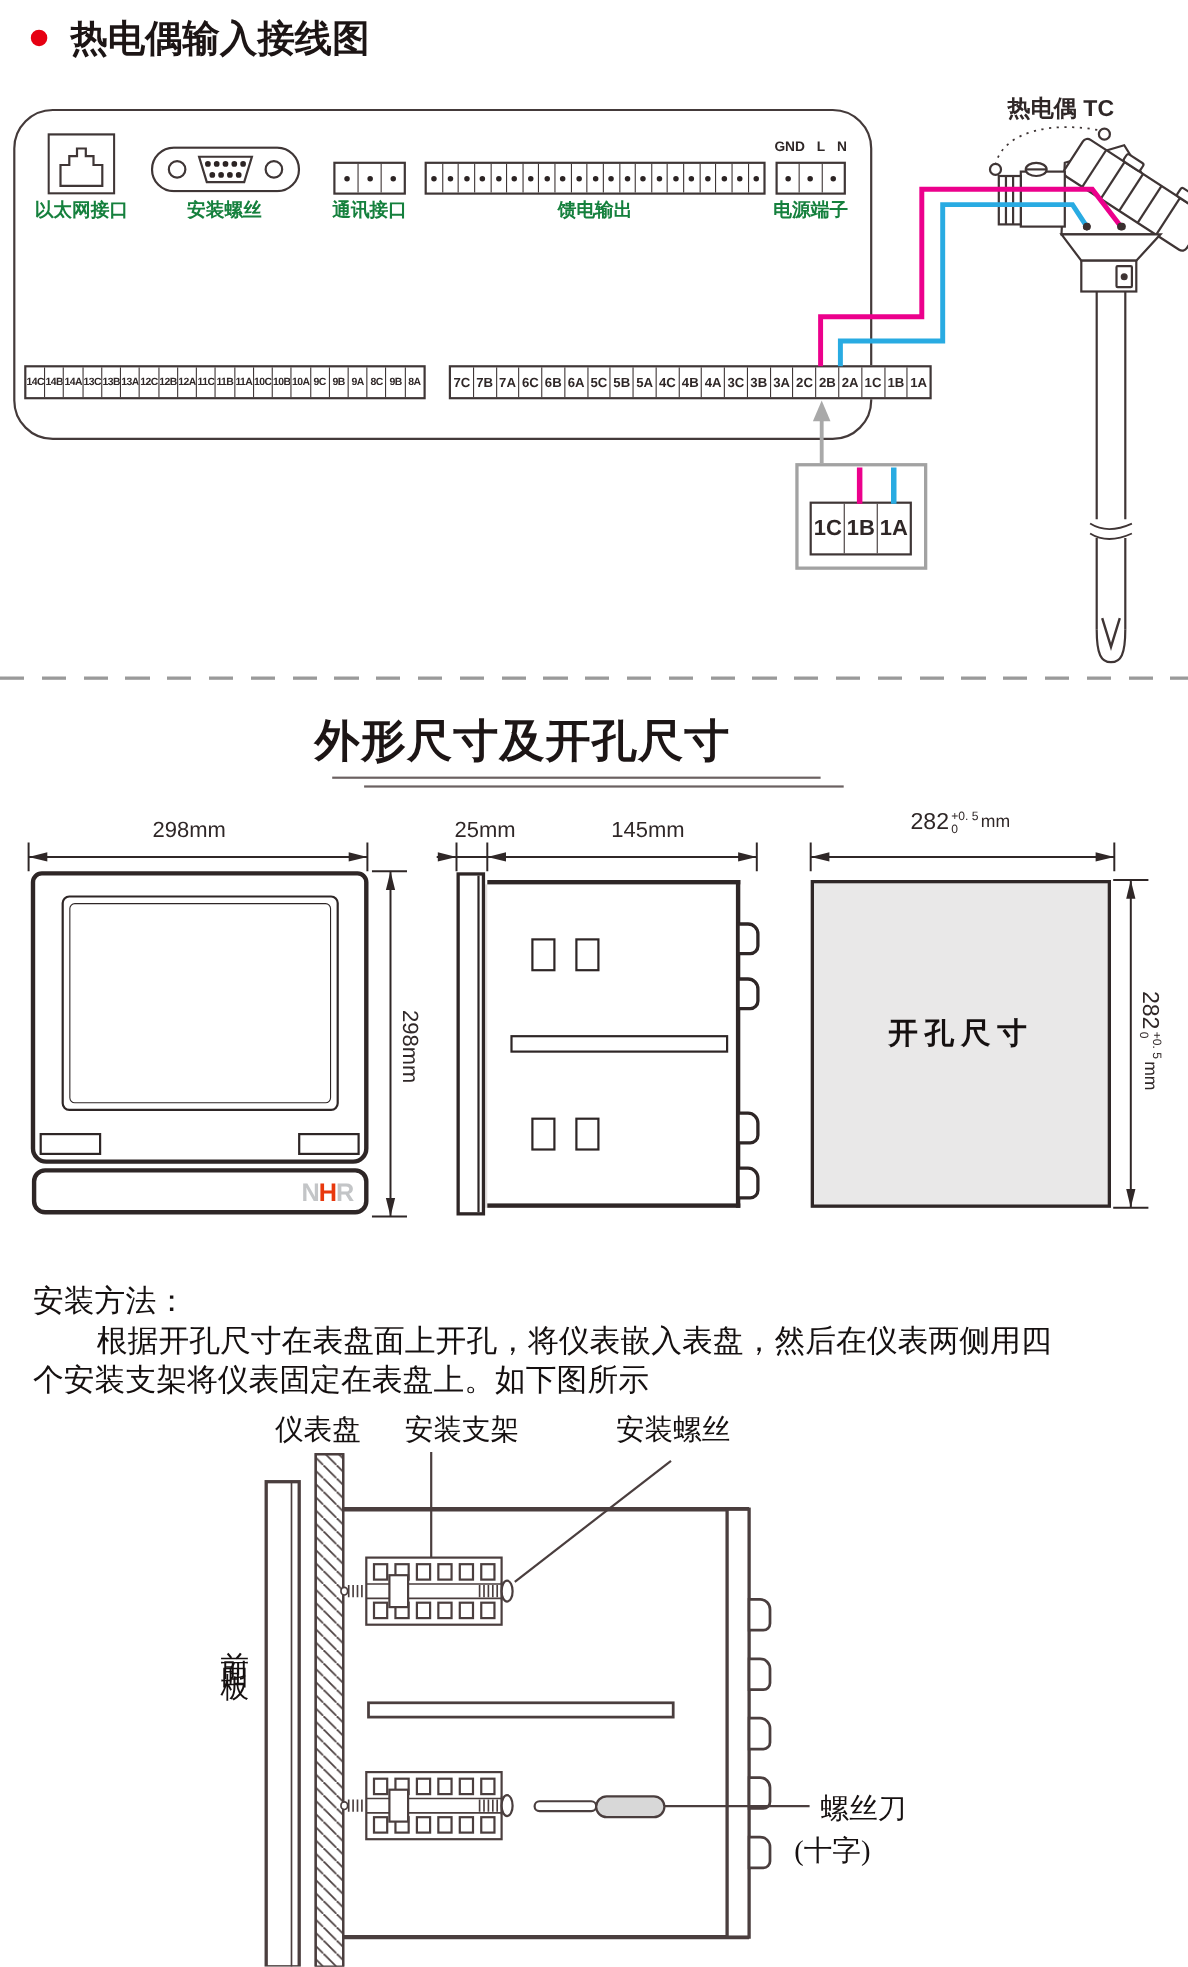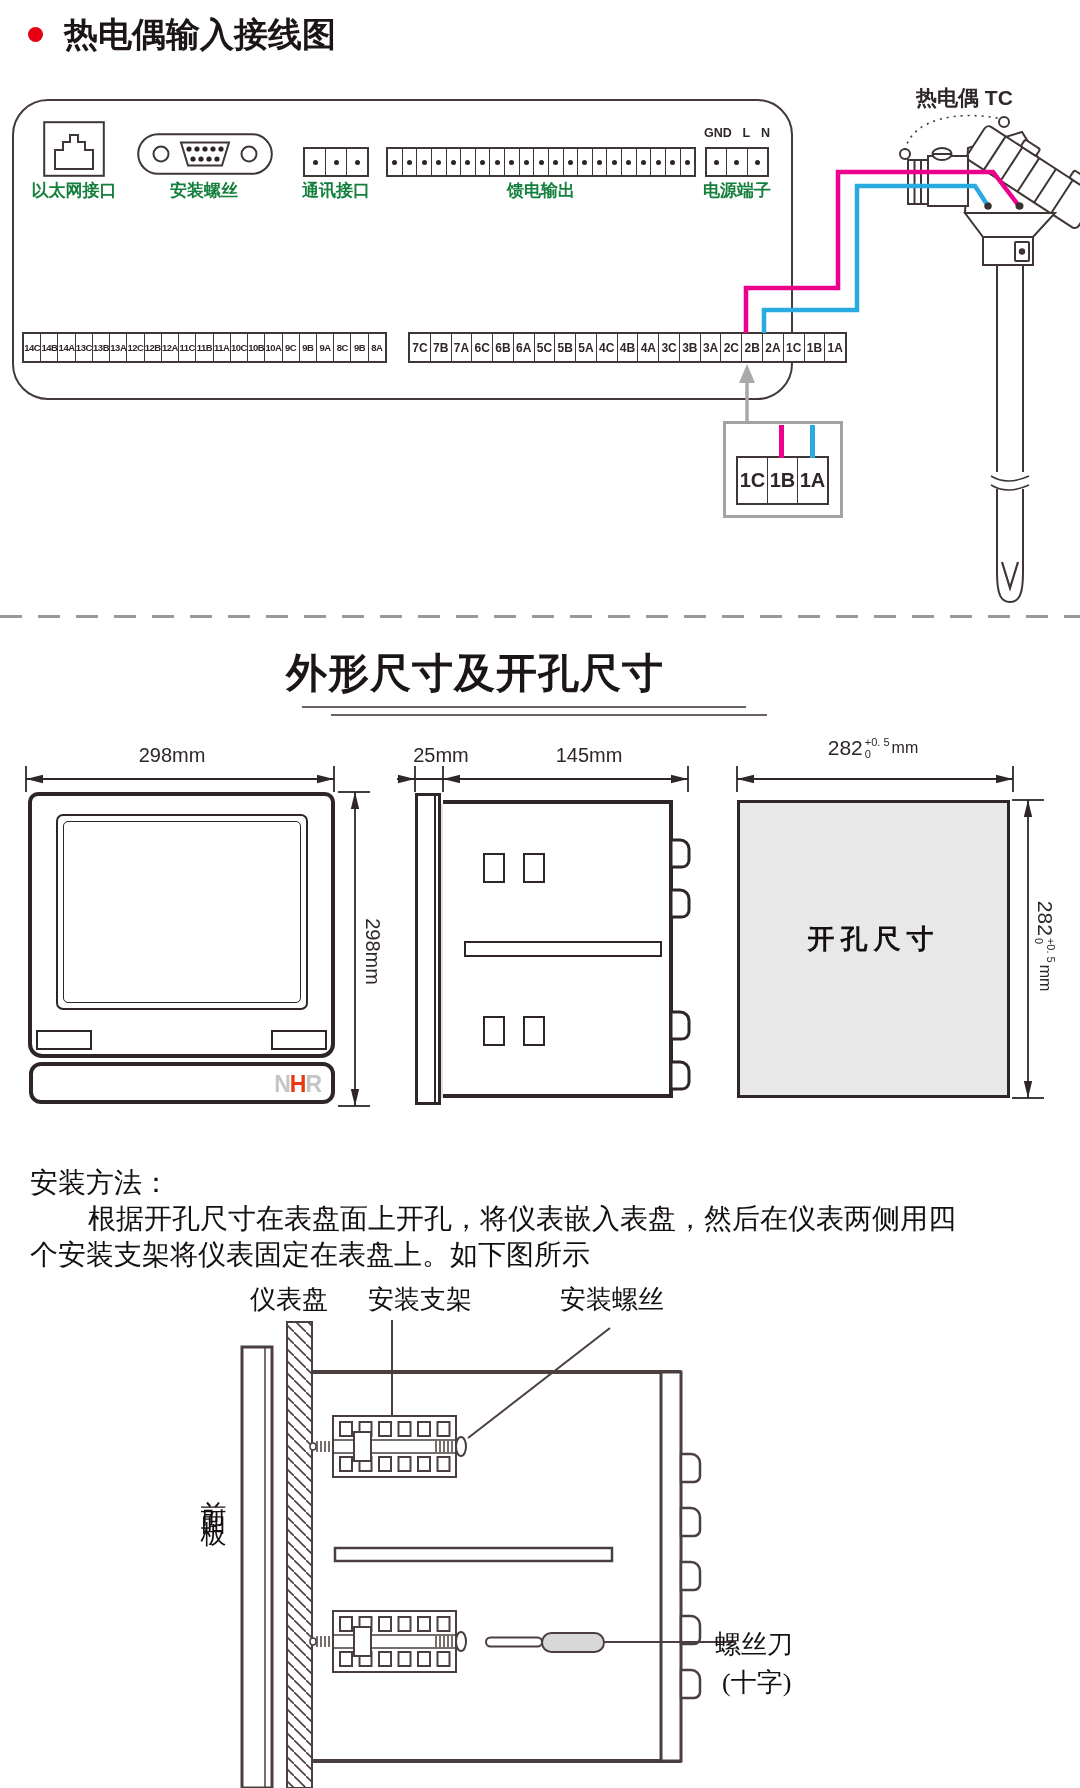--- a/index.html
+++ b/index.html
@@ -467,16 +467,16 @@
       <use href="#bracket" x="183" y="339"></use>
 
       <rect x="336" y="365.5" width="56" height="9" rx="4.5" fill="#fff" stroke="#4a3e3e" stroke-width="2"></rect>
       <rect x="392" y="361" width="62" height="19" rx="9.5" fill="#d8d8d8" stroke="#4a3e3e" stroke-width="2"></rect>
     </svg>
 
     <div class="dlabel serif" style="left:100px;top:10px;">仪表盘</div>
     <div class="dlabel serif" style="left:190px;top:10px;margin-left:28px;">安装支架</div>
     <div class="dlabel serif" style="left:410px;top:10px;text-align:right;">安装螺丝</div>
     <div class="dlabel serif" style="left:46px;top:208px;writing-mode:vertical-rl;letter-spacing:10px;">前面板</div>
-    <div class="dlabel serif" style="left:565px;top:355px;">螺丝刀</div>
+    <div class="dlabel serif" style="left:596px;top:355px;">螺丝刀</div>
     <div class="dlabel serif" style="left:572px;top:393px;">(十字)</div>
   </div>
 </div>
 
 </body></html>

